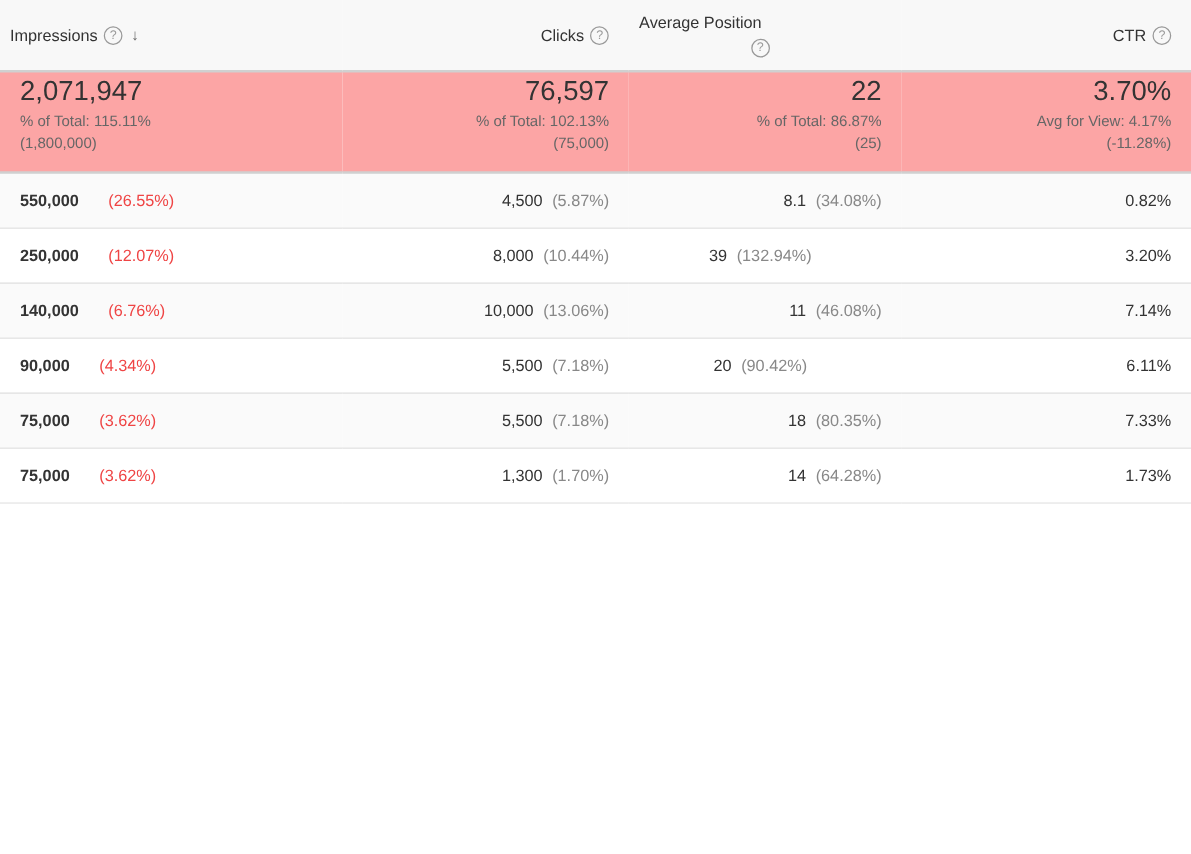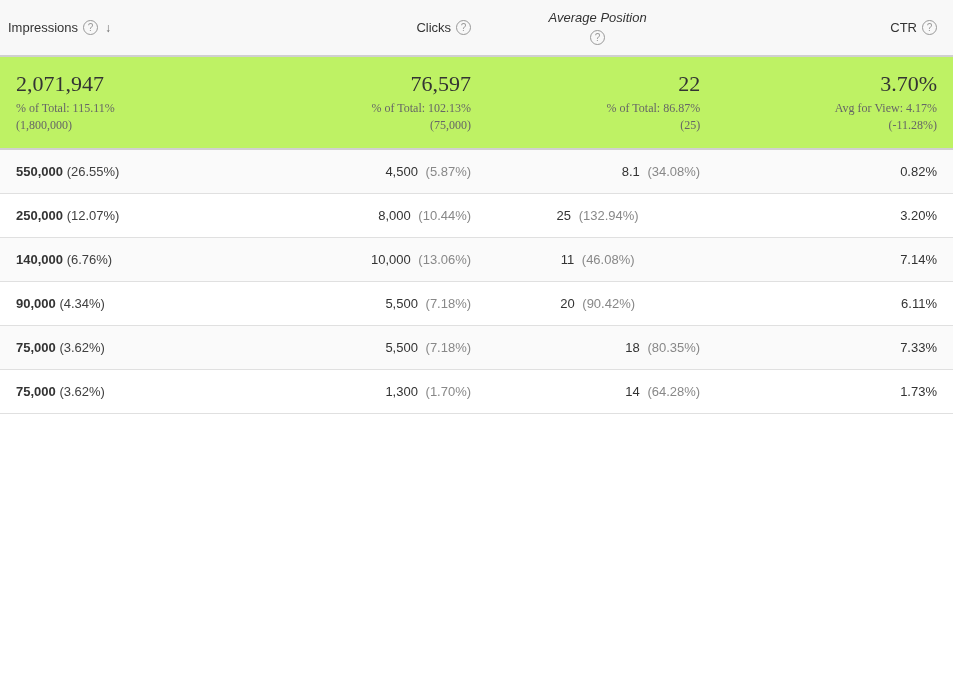--- a/index.html
+++ b/index.html
@@ -62,24 +62,23 @@
     }
 
     .sort-icon {
       color: #666;
       font-size: 12px;
       margin-left: 2px;
     }
 
     
     .summary-row td {
-      padding: 14px 16px 14px 8px;
-      background: #bef264;
+      padding: 2px 16px 14px 8px;
+      background: #fca5a5;
       border-bottom: 2px solid #d0d0d0;
-      font-family: Liberation Serif, serif;
     }
 
     .summary-row td:first-child {
       text-align: left;
       padding-left: 16px;
     }
 
     .summary-main {
       font-size: 22px;
       font-weight: normal;
@@ -114,22 +113,22 @@
       background: #fff;
     }
 
     .cell-main {
       font-weight: bold;
       color: #333;
     }
 
     .cell-pct {
       font-weight: normal;
-      color: #404040;
-      margin-left: 0;
+      color: #ef4444;
+      margin-left: 20px;
     }
 
     .cell-plain {
       color: #333;
     }
 
     .cell-pct-plain {
       color: #888;
       margin-left: 4px;
     }
@@ -156,21 +155,21 @@
         </div>
       </th>
       <th>
         <div class="th-inner">
           <span>Clicks</span>
           <span class="help-icon">?</span>
         </div>
       </th>
       <th class="th-avg-pos">
         <div>
-          <div style="display:block; text-align:center; margin-bottom:4px;font-style:italic;">Average Position</div>
+          <div style="display:block; text-align:left; margin-bottom:4px;">Average Position</div>
           <div class="th-inner" style="justify-content:center;">
             <span class="help-icon">?</span>
           </div>
         </div>
       </th>
       <th>
         <div class="th-inner" style="justify-content:flex-end;">
           <span>CTR</span>
           <span class="help-icon">?</span>
         </div>
@@ -230,37 +229,37 @@
       <tr class="data-row">
       <td>
         <span class="cell-main">250,000</span>
         <span class="cell-pct">(12.07%)</span>
       </td>
       <td>
         <span class="cell-plain">8,000</span>
         <span class="cell-pct-plain">(10.44%)</span>
       </td>
       <td style="text-align:center;">
-        <span class="cell-plain">25</span>
+        <span class="cell-plain">39</span>
         <span class="cell-pct-plain">(132.94%)</span>
       </td>
       <td>
         <span class="cell-plain">3.20%</span>
       </td>
     </tr>
       <tr class="data-row">
       <td>
         <span class="cell-main">140,000</span>
         <span class="cell-pct">(6.76%)</span>
       </td>
       <td>
         <span class="cell-plain">10,000</span>
         <span class="cell-pct-plain">(13.06%)</span>
       </td>
-      <td style="text-align:center;">
+      <td style="">
         <span class="cell-plain">11</span>
         <span class="cell-pct-plain">(46.08%)</span>
       </td>
       <td>
         <span class="cell-plain">7.14%</span>
       </td>
     </tr>
       <tr class="data-row">
       <td>
         <span class="cell-main">90,000</span>

